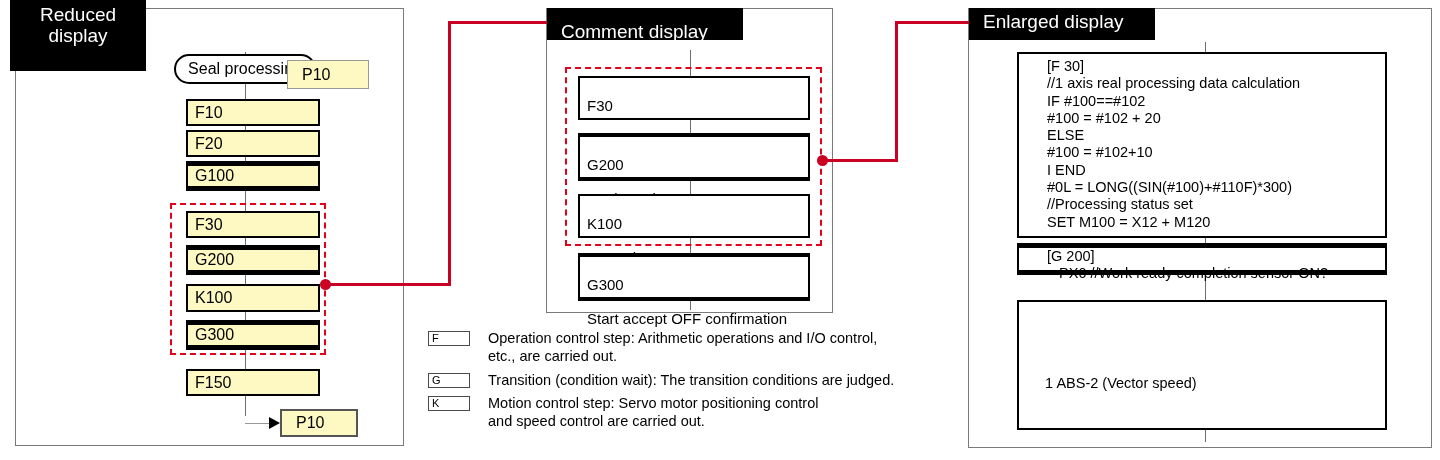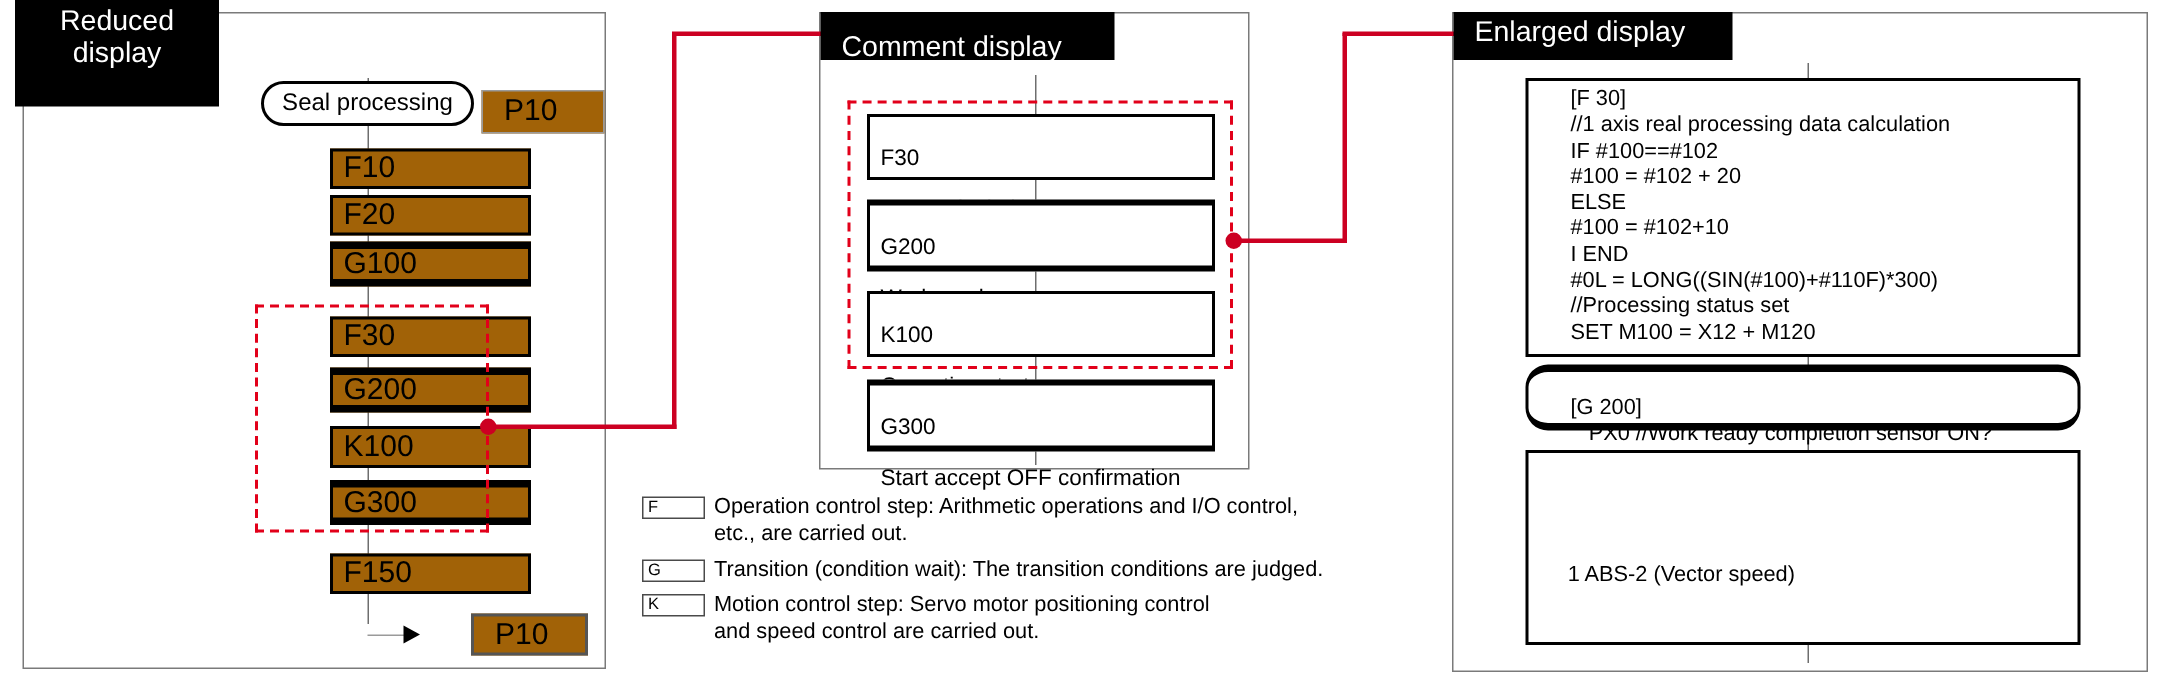--- a/index.html
+++ b/index.html
@@ -4,22 +4,22 @@
 <style>
   html,body{margin:0;padding:0;background:#fff;}
   body{width:1440px;height:460px;position:relative;overflow:hidden;
        font-family:"Liberation Sans","DejaVu Sans",sans-serif;color:#000;}
   .panel{position:absolute;border:1px solid #7a7a7a;background:#fff;box-sizing:border-box;}
   .panel-title{position:absolute;background:#000;color:#fff;font-size:19px;
                line-height:1.12;text-align:center;padding:4px 14px 5px 14px;
                box-sizing:border-box;z-index:6;white-space:pre-line;}
 
   
-  .rbox{position:absolute;box-sizing:border-box;background:#a16207;
-        font-size:20px;display:flex;align-items:center;padding-left:7px;z-index:3;margin-left:34px;}
+  .rbox{position:absolute;box-sizing:border-box;background:#fef9c3;
+        font-size:16px;display:flex;align-items:center;padding-left:7px;z-index:3;}
   .rbox.op{border:2px solid #000;}
   .rbox.tr{border-left:2px solid #000;border-right:2px solid #000;
            border-top:5px solid #000;border-bottom:5px solid #000;}
   .rbox.mo{border:2px solid #000;}
   .rbox.ret{border:2px solid #555;}
   .rbox.jump{border:1px solid #9a9a9a;}
   .rounded{position:absolute;box-sizing:border-box;border:2px solid #000;
            border-radius:17px;font-size:16px;display:flex;align-items:center;
            justify-content:center;background:#fff;z-index:3;margin-top:33px;}
   .vline{position:absolute;background:#6e6e6e;width:1px;z-index:1;}
@@ -44,21 +44,21 @@
   .cbox.op{border:2px solid #000;}
   .cbox.tr{border-left:2px solid #000;border-right:2px solid #000;
            border-top:4px solid #000;border-bottom:4px solid #000;}
 
   
   .legend{position:absolute;z-index:3;}
   .lg-row{position:absolute;display:flex;align-items:flex-start;}
   .lg-chip{width:42px;height:15px;border:1px solid #4a4a4a;box-sizing:border-box;
            font-size:11px;line-height:13px;padding-left:3px;background:#fff;
            flex:0 0 auto;margin-top:2px;}
-  .lg-text{font-size:14.5px;line-height:18px;margin-left:6px;white-space:pre-line;}
+  .lg-text{font-size:14.5px;line-height:18px;margin-left:18px;white-space:pre-line;}
 
   
   .ebox{position:absolute;box-sizing:border-box;background:#fff;
         font-size:14.5px;line-height:17.3px;z-index:3;white-space:pre;
         padding:4px 0 4px 28px;}
   .ebox.op{border:2px solid #000;}
   .ebox.tr{border-left:2px solid #000;border-right:2px solid #000;
            border-top:5px solid #000;border-bottom:5px solid #000;}
   .ebox.mo{border:2px solid #000;}
   .ktable{font-size:14.5px;line-height:17.3px;}
@@ -159,21 +159,21 @@
 //1 axis real processing data calculation
 IF #100==#102
 #100 = #102 + 20
 ELSE
 #100 = #102+10
 I END
 #0L = LONG((SIN(#100)+#110F)*300)
 //Processing status set
 SET M100 = X12 + M120</div>
 
-<div class="ebox tr" style="left:1017px;top:243px;width:370px;height:44px;padding-top:16px;border-radius:15px;">[G 200]
+<div class="ebox tr" style="left:1017px;top:243px;width:370px;height:32px;padding-top:0;">[G 200]
    PX0 //Work ready completion sensor ON?</div>
 
 <div class="ebox mo" style="left:1017px;top:300px;width:370px;height:130px;padding-left:14px;">
   <div class="ktable">
     <div>   1 ABS-2 (Vector speed)</div>
     
     
     
     
     

